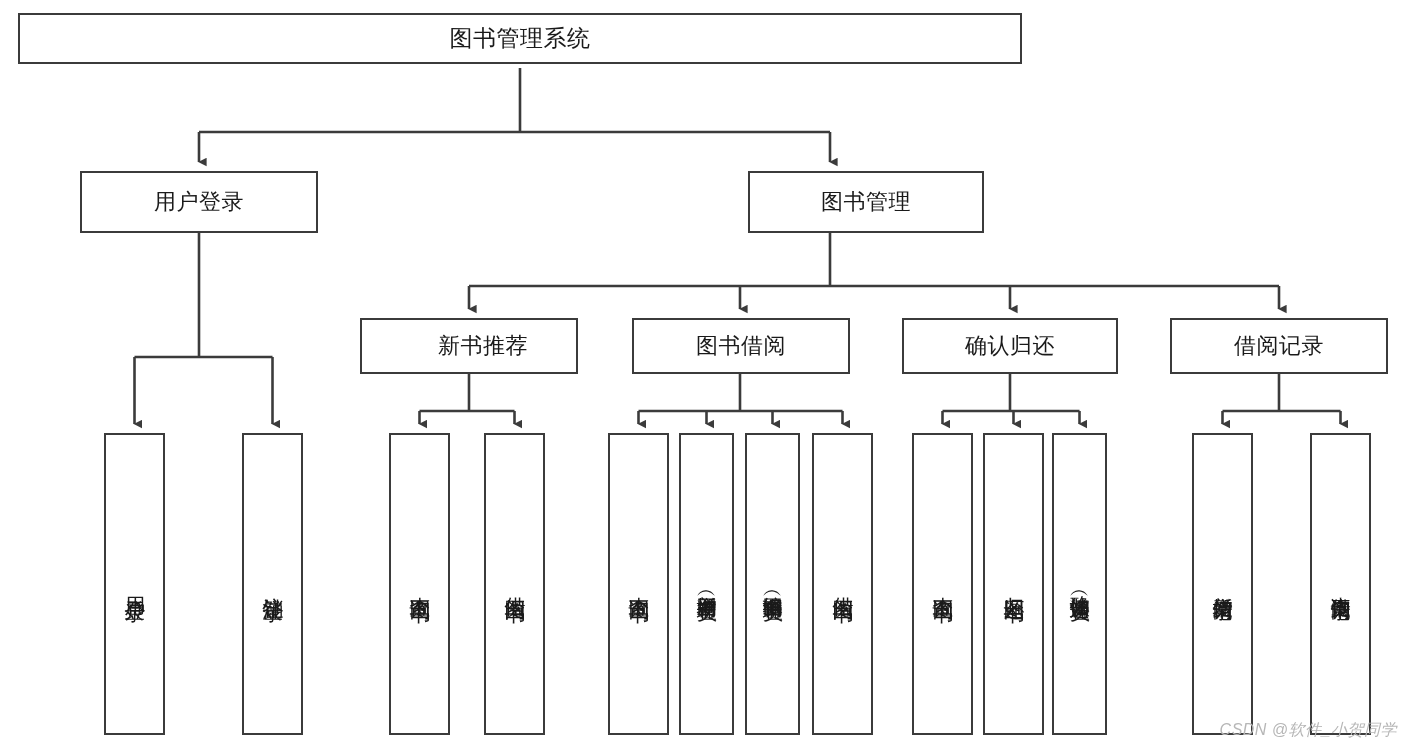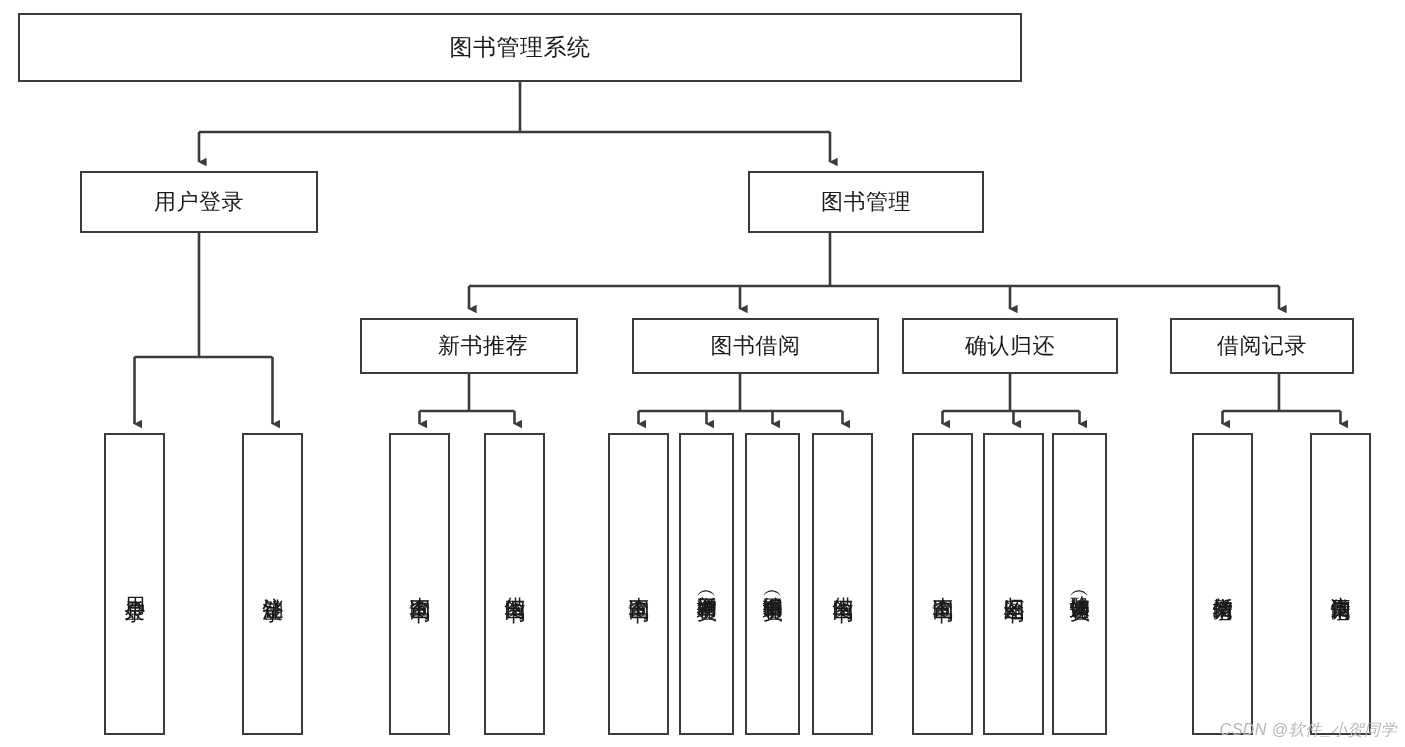--- a/index.html
+++ b/index.html
@@ -108,39 +108,39 @@
         <path d="M942.5,411 L942.5,424" marker-end="url(#arrowhead)"></path>
         <path d="M1013.5,411 L1013.5,424" marker-end="url(#arrowhead)"></path>
         <path d="M1079.5,411 L1079.5,424" marker-end="url(#arrowhead)"></path>
         <path d="M1279,374 L1279,411 M1222.5,411 L1340.5,411"></path>
         <path d="M1222.5,411 L1222.5,424" marker-end="url(#arrowhead)"></path>
         <path d="M1340.5,411 L1340.5,424" marker-end="url(#arrowhead)"></path>
       </g>
   </svg>
 
   <div id="nodes-layer">
-      <div class="node horiz root tall" style="left: 18px; top: 13px; width: 1004px; height: 69px;">
+      <div class="node horiz root tall" style="left: 18px; top: 13px; width: 1004px; height: 51px;">
         <span class="label">图书管理系统</span>
       </div>
       <div class="node horiz" style="left: 80px; top: 171px; width: 238px; height: 62px;">
         <span class="label">用户登录</span>
       </div>
       <div class="node horiz" style="left: 712px; top: 171px; width: 236px; height: 62px; margin-left: 36px;">
         <span class="label">图书管理</span>
       </div>
       <div class="node horiz" style="left: 360px; top: 318px; width: 218px; height: 56px; padding-left: 28px;">
         <span class="label">新书推荐</span>
       </div>
-      <div class="node horiz" style="left: 632px; top: 318px; width: 247px; height: 56px;">
+      <div class="node horiz" style="left: 632px; top: 318px; width: 218px; height: 56px;">
         <span class="label">图书借阅</span>
       </div>
       <div class="node horiz" style="left: 902px; top: 318px; width: 216px; height: 56px;">
         <span class="label">确认归还</span>
       </div>
-      <div class="node horiz" style="left: 1170px; top: 318px; width: 184px; height: 56px;">
+      <div class="node horiz" style="left: 1170px; top: 318px; width: 218px; height: 56px;">
         <span class="label">借阅记录</span>
       </div>
       <div class="node vert" style="left: 104px; top: 433px; width: 61px; height: 302px;">
         <span class="label">用户登录</span>
       </div>
       <div class="node vert" style="left: 242px; top: 433px; width: 61px; height: 302px;">
         <span class="label">注销登录</span>
       </div>
       <div class="node vert" style="left: 389px; top: 433px; width: 61px; height: 302px;">
         <span class="label">查询图书</span>

